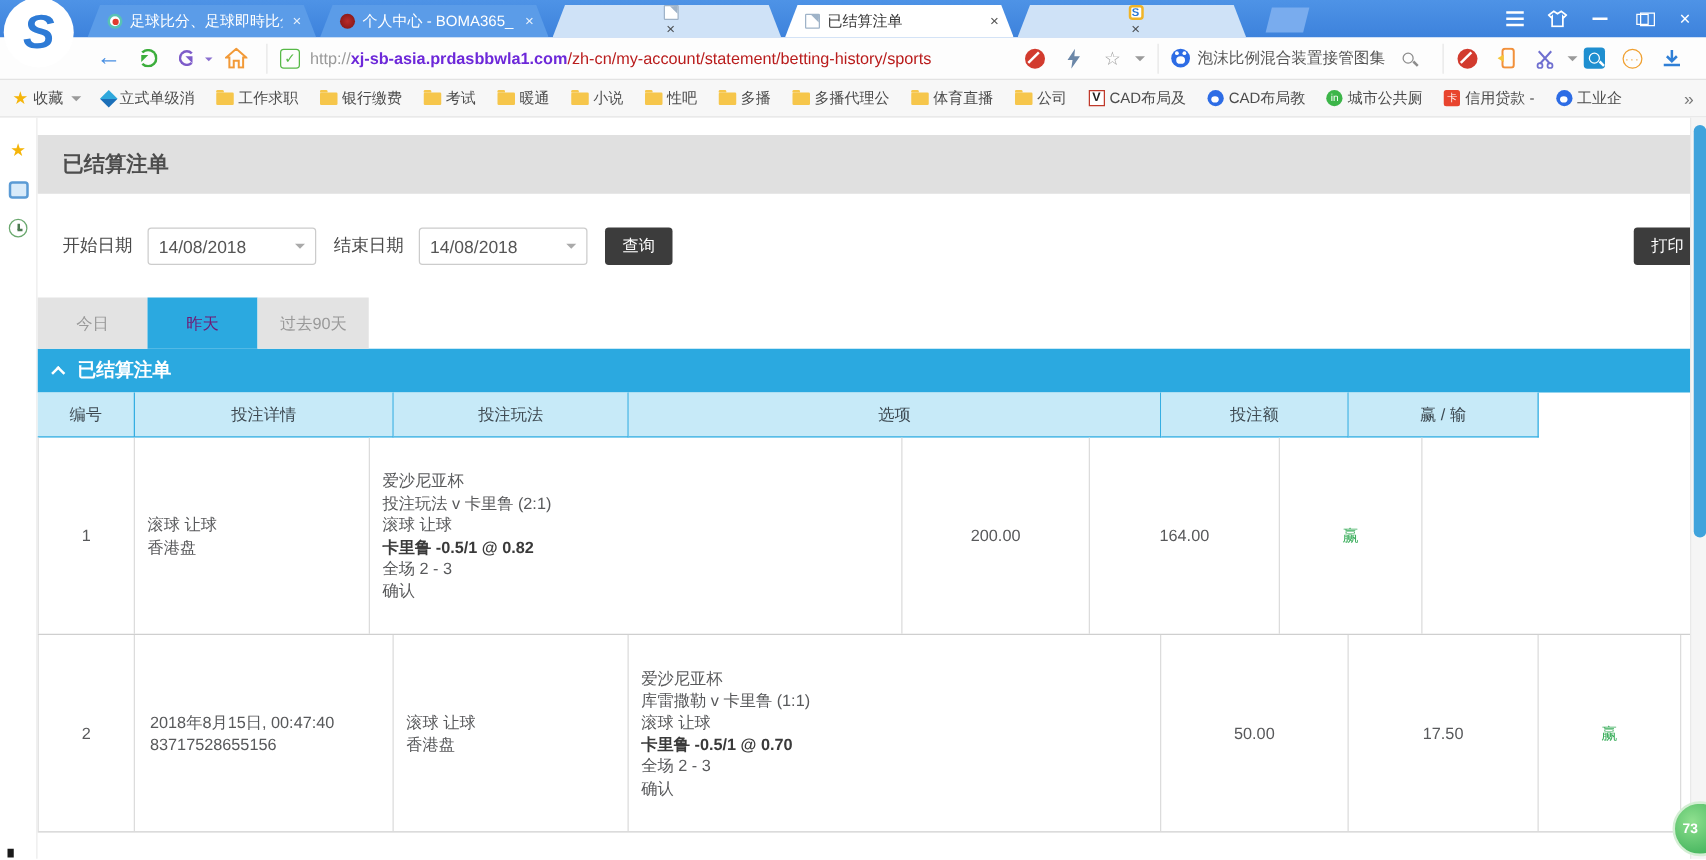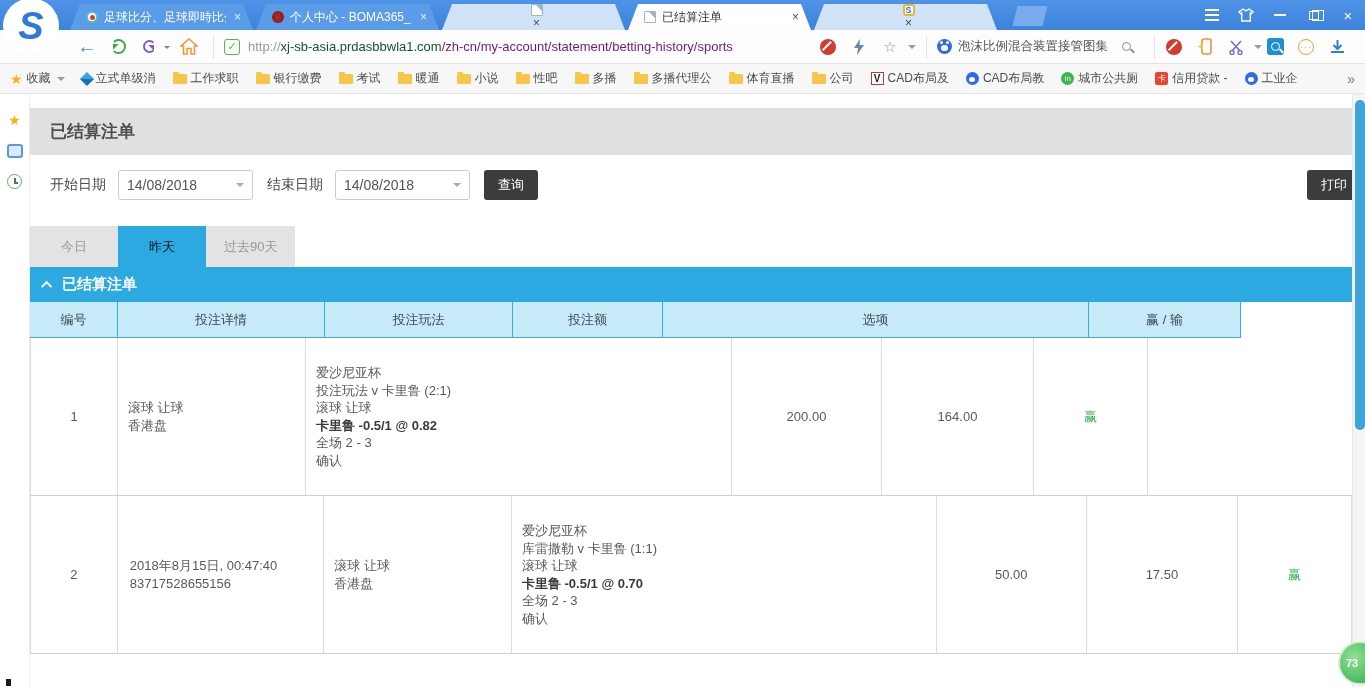--- a/index.html
+++ b/index.html
@@ -43,22 +43,22 @@
   .ic-refresh .arc::after { content:""; position:absolute; left:-4px; top:-1px; border:4px solid transparent; border-right-color:#3cae3c; transform:rotate(45deg); }
   .ic-undo .arc { width:13px; height:13px; border:2.2px solid #7d5bc9; border-right-color:transparent; }
   .ic-undo .arc::after { content:""; position:absolute; right:-4px; top:-1px; border:4px solid transparent; border-left-color:#7d5bc9; transform:rotate(-45deg); }
   .mini-caret { width:0; height:0; border:3.5px solid transparent; border-top-color:#8a6fd0; margin:4px 6px 0 -3px; }
   .ic-home svg { display:block; }
   .sep { width:1px; height:24px; background:#e6e6e6; margin:0 6px; }
   .urlbox { display:flex; align-items:center; flex:none; width:700px; height:26px; padding:0 4px; }
   .shield { width:16px; height:16px; border:1.6px solid #57b947; border-radius:3px; color:#57b947; font-size:11px; font-weight:bold; display:flex; align-items:center; justify-content:center; margin-right:8px; }
   .url { font-size:13px; white-space:nowrap; overflow:hidden; flex:1; }
   .url .scheme { color:#9a9a9a; }
-  .url .domain { color:#14532d; font-weight:normal; }
-  .url .path { color:#701a75;text-align:right; }
+  .url .domain { color:#6d28d9; font-weight:bold; }
+  .url .path { color:#b91c1c;text-align:right; }
   .ic-adblock, .ic-noads { width:16px; height:16px; border-radius:50%; background:#d23b2e; position:relative; flex:none; }
   .ic-adblock::after, .ic-noads::after { content:""; position:absolute; left:1px; top:6.5px; width:12px; height:2.4px; background:#fff; transform:rotate(-45deg); }
   .ic-bolt svg, .ic-scissors svg, .ic-phone svg, .ic-download svg { display:block; }
   .ic-star-o { color:#9a9a9a; font-size:15px; }
   .caret-gray { width:0; height:0; border:4px solid transparent; border-top-color:#9a9a9a; margin-top:4px; }
   .searchbox { display:flex; align-items:center; width:215px; height:26px; padding:0 4px; }
   .paw { width:15px; height:15px; border-radius:50%; background:#2d6ce5; position:relative; margin-right:6px; flex:none; }
   .paw::after { content:""; position:absolute; left:4px; top:6px; width:7px; height:6px; background:#fff; border-radius:50% 50% 45% 45%; }
   .paw::before { content:""; position:absolute; left:3px; top:2px; width:3px; height:3px; background:#fff; border-radius:50%; box-shadow:6px 0 0 #fff; }
   .q { font-size:12.5px; color:#555; flex:1; white-space:nowrap; overflow:hidden; }
@@ -88,45 +88,45 @@
   .side { width:30px; border-right:1px solid #ececec; display:flex; flex-direction:column; align-items:center; padding-top:18px; gap:16px; flex:none; }
   .monitor { width:16px; height:14px; border:2px solid #5b9bd5; border-radius:3px; background:#d9ebfa; }
   .clock { width:15px; height:15px; border:1.6px solid #6aa86e; border-radius:50%; position:relative; }
   .clock::after { content:""; position:absolute; left:6px; top:3px; width:1.6px; height:5px; background:#4c7a50; }
   .clock::before { content:""; position:absolute; left:6px; top:7px; width:4px; height:1.6px; background:#4c7a50; }
   .corner-mark { position:absolute; left:6px; bottom:1px; width:5px; height:7px; background:#1a1a1a; }
 
   .page { flex:1; position:relative; overflow:hidden; color:#58595b; }
   .gray-hd { margin-top:14px; height:47px; background:#e0e0e0; display:flex; align-items:center; padding-left:20px;
              font-size:17px; font-weight:bold; color:#4d4d4d; }
-  .filters { margin-top:15px; height:30px; display:flex; align-items:center; padding-left:20px; position:relative; font-size:14px; color:#4a4a4a; }
+  .filters { margin-top:27px; height:30px; display:flex; align-items:center; padding-left:20px; position:relative; font-size:14px; color:#4a4a4a; }
   .flabel { margin-right:12px; }
   .dselect { width:135px; height:30px; border:1px solid #ccc; border-radius:3px; background:#fff; display:flex; align-items:center; padding:0 8px; color:#555; margin-right:14px; }
   .dselect .dv { flex:1; }
   .dcaret { width:0; height:0; border:4.5px solid transparent; border-top-color:#aaa; margin-top:4px; }
   .btn-dark { height:30px; padding:0 14px; background:#3c3c3c; color:#fff; border:none; border-radius:3px; font-size:13px; display:flex; align-items:center; }
   .btn-print { position:absolute; right:4px; top:0; }
   .eventline { margin-top:40px; padding-left:0; font-size:15px; color:#4d4d4d; }
   .eventline b { color:#333; }
 
   .rtabs { margin-top:26px; display:flex; height:41px; }
   .rtab { min-width:88px; padding:0 18px; display:flex; align-items:center; justify-content:center; background:#e3e3e3; color:#999; font-size:13px; margin-right:0; }
-  .rtab.on { background:#2ba9e0; color:#0f172a; }
+  .rtab.on { background:#2ba9e0; color:#701a75; }
 
   .secbar { height:35px; background:#2ba9e0; color:#fff; display:flex; align-items:center; padding-left:14px; font-size:15px; font-weight:bold; }
   .chev-up { width:8px; height:8px; border-left:2px solid #fff; border-top:2px solid #fff; transform:rotate(45deg) translateY(2px); margin-right:10px; }
 
   .tbl { width:1322px; font-size:13px; }
   .trow { display:flex; }
   .tc { border-right:1px solid #dcdcdc; padding:6px; display:flex; flex-direction:column; justify-content:center; }
   .tc:first-child { border-left:1px solid #dcdcdc; }
   .thead .tc { background:#c7eaf8; border-right:1px solid #35aee2; border-bottom:1px solid #35aee2; color:#3e4a52;
                align-items:center; height:36px; justify-content:center; }
   .thead .tc:first-child { border-left:none; }
-  .c1{width:88px; align-items:center;} .c2{width:207px; padding-left:12px;} .c3{width:188px; padding-left:10px;}
+  .c1{width:78px; align-items:center;} .c2{width:207px; padding-left:12px;} .c3{width:188px; padding-left:10px;}
   .c4{width:426px; padding-left:10px;} .c5{width:150px; align-items:center;} .c6{width:152px; align-items:center;} .c7{width:114px; align-items:center;}
   .rbody { border-bottom:1px solid #cfcfcf; }
   .rbody .tc { line-height:17.5px; }
   .r1 { height:158px; }
   .r2 { height:158px; }
   .pick { font-weight:bold; color:#3a3a3a; }
   .win { color:#3bae5c; }
 
   .scrollbar { position:absolute; right:0; top:0; width:13px; height:593px; background:#f5f5f5; border-left:1px solid #e9e9e9; }
   .thumb { position:absolute; left:1.5px; top:6px; width:10px; height:330px; background:#3fa3dc; border-radius:5px; }
@@ -369,22 +369,22 @@
       <div class="secbar">
         <span class="chev-up"></span>
         <span>已结算注单</span>
       </div>
 
       <div class="tbl">
         <div class="trow thead">
           <div class="tc c1">编号</div>
           <div class="tc c2" style="align-items:center;padding-left:6px">投注详情</div>
           <div class="tc c3" style="align-items:center;padding-left:6px">投注玩法</div>
+          <div class="tc c4" style="align-items:center;padding-left:6px">选项</div>
           <div class="tc c5">投注额</div>
-          <div class="tc c4" style="align-items:center;padding-left:6px">选项</div>
           <div class="tc c6">赢 / 输</div>
         </div>
 
         <div class="trow rbody r1">
           <div class="tc c1">1</div>
           <div class="tc c3">
             <div>滚球 让球</div>
             <div>香港盘</div>
           </div>
           <div class="tc c4">

